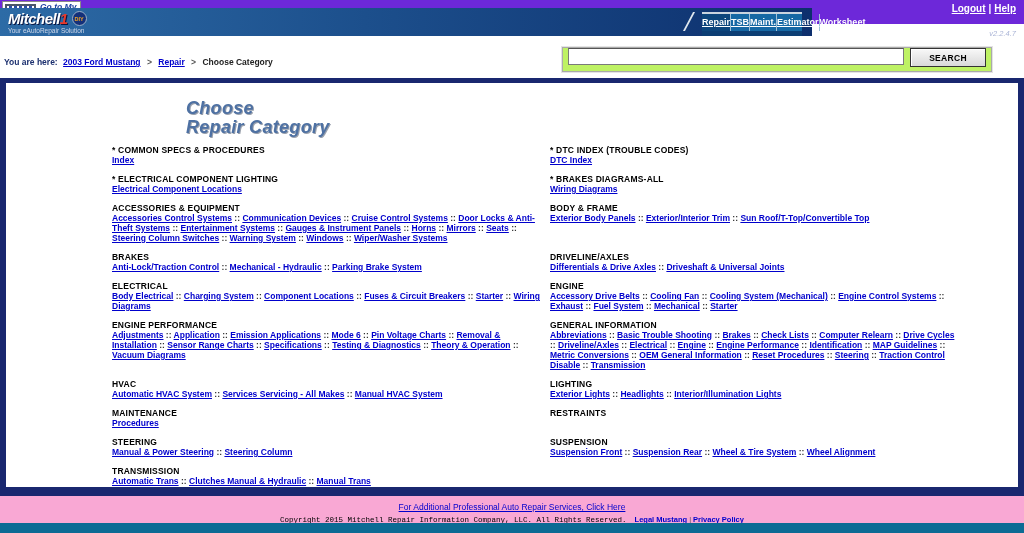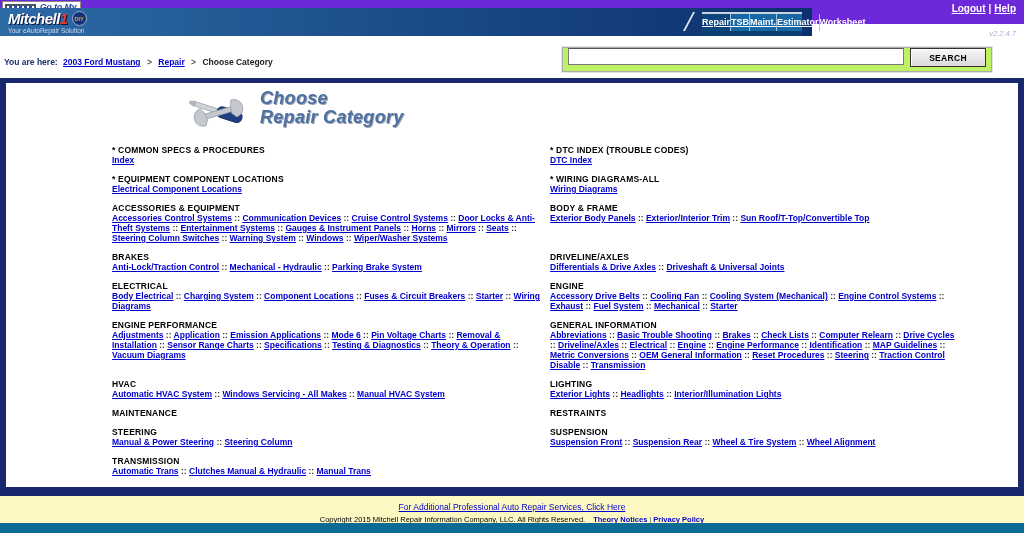--- a/index.html
+++ b/index.html
@@ -56,38 +56,38 @@
     border:1px solid #aaa; box-shadow:0 0 0 1px #e4e4e4; display:flex; align-items:flex-start;
     padding:0 5px; gap:6px; z-index:5; }
   .search-input { flex:1; height:17px; border:1px solid #7a7a7a; border-top-color:#555; font-size:10px; padding:0 3px; }
   .search-btn { width:76px; height:19px; font-size:8.5px; font-weight:bold; letter-spacing:0.3px;
     color:#000; background:linear-gradient(#f8f8f8,#d9d9d9); border:1px solid #333;
     box-shadow:inset 1px 1px 0 #fff; cursor:pointer; }
 
   
   .content { position:absolute; left:0; top:78px; width:1024px; height:418px; background:#fff;
     border:6px solid #19276f; border-top-width:5px; border-bottom-width:9px; overflow:hidden; }
-  .page-header { display:flex; align-items:flex-start; gap:10px; padding:6px 0 0 180px; height:52px; }
+  .page-header { display:flex; align-items:flex-start; gap:10px; padding:6px 0 0 180px; height:52px;flex-direction:column; }
   .page-title { font-size:18px; line-height:19px; font-weight:bold; font-style:italic;
     color:#4e71a3; text-shadow:1px 1px 0 #9aa1ad; letter-spacing:0.3px; }
 
   
   .cat-grid { display:grid; grid-template-columns:438px 420px; margin:10px 0 0 106px; }
   .cat-cell { padding-right:8px; margin-bottom:9px; }
   .cat-header { font-size:8.5px; font-weight:bold; color:#000; line-height:10px; letter-spacing:0.2px; }
   .cat-links { font-size:8.5px; line-height:10px; font-weight:bold; }
   .cat-link { color:#0000cc; text-decoration:underline; }
   .cat-sep { color:#333; }
 
   
-  .footer { position:absolute; left:0; top:496px; width:1024px; height:27px; background:#fef9c3; text-align:center; }
+  .footer { position:absolute; left:0; top:496px; width:1024px; height:27px; background:#f9a8d4; text-align:center; }
   .foot-link { font-size:8.5px; color:#0000cc; text-decoration:underline; display:inline-block; margin-top:2px; }
   .copy-line { font-size:7.5px; color:#000; margin-top:1px; }
   .copy-line a { color:#0000cc; text-decoration:underline; font-weight:bold; }
-  .copy-line .copy-text { margin-right:8px; }
+  .copy-line .copy-text { margin-right:8px;font-family:Liberation Mono, monospace; }
   .copy-line .pipe2 { color:#555; margin:0 2px; }
   .top-link { font-size:9px; font-weight:bold; color:#0000cc; text-decoration:underline; display:inline-block; margin-top:1px; }
   .bottom-bar { position:absolute; left:0; top:523px; width:1024px; height:10px; background:#0c6b94; }
 </style>
 </head>
 <body>
 
 <div class="topbar">
   <div class="garage-btn">
     <span class="plate">
@@ -162,25 +162,25 @@
   <div class="cat-grid" id="cat-grid">
       <div class="cat-cell">
         <div class="cat-header">* COMMON SPECS &amp; PROCEDURES</div>
         <div class="cat-links"><a class="cat-link">Index</a></div>
       </div>
       <div class="cat-cell">
         <div class="cat-header">* DTC INDEX (TROUBLE CODES)</div>
         <div class="cat-links"><a class="cat-link">DTC Index</a></div>
       </div>
       <div class="cat-cell">
-        <div class="cat-header">* EQUIPMENT COMPONENT LOCATIONS</div>
+        <div class="cat-header">* ELECTRICAL COMPONENT LIGHTING</div>
         <div class="cat-links"><a class="cat-link">Electrical Component Locations</a></div>
       </div>
       <div class="cat-cell">
-        <div class="cat-header">* WIRING DIAGRAMS-ALL</div>
+        <div class="cat-header">* BRAKES DIAGRAMS-ALL</div>
         <div class="cat-links"><a class="cat-link">Wiring Diagrams</a></div>
       </div>
       <div class="cat-cell">
         <div class="cat-header">ACCESSORIES &amp; EQUIPMENT</div>
         <div class="cat-links"><a class="cat-link">Accessories Control Systems</a><span class="cat-sep"> :: </span><a class="cat-link">Communication Devices</a><span class="cat-sep"> :: </span><a class="cat-link">Cruise Control Systems</a><span class="cat-sep"> :: </span><a class="cat-link">Door Locks &amp; Anti-Theft Systems</a><span class="cat-sep"> :: </span><a class="cat-link">Entertainment Systems</a><span class="cat-sep"> :: </span><a class="cat-link">Gauges &amp; Instrument Panels</a><span class="cat-sep"> :: </span><a class="cat-link">Horns</a><span class="cat-sep"> :: </span><a class="cat-link">Mirrors</a><span class="cat-sep"> :: </span><a class="cat-link">Seats</a><span class="cat-sep"> :: </span><a class="cat-link">Steering Column Switches</a><span class="cat-sep"> :: </span><a class="cat-link">Warning System</a><span class="cat-sep"> :: </span><a class="cat-link">Windows</a><span class="cat-sep"> :: </span><a class="cat-link">Wiper/Washer Systems</a></div>
       </div>
       <div class="cat-cell">
         <div class="cat-header">BODY &amp; FRAME</div>
         <div class="cat-links"><a class="cat-link">Exterior Body Panels</a><span class="cat-sep"> :: </span><a class="cat-link">Exterior/Interior Trim</a><span class="cat-sep"> :: </span><a class="cat-link">Sun Roof/T-Top/Convertible Top</a></div>
       </div>
@@ -203,28 +203,29 @@
       <div class="cat-cell">
         <div class="cat-header">ENGINE PERFORMANCE</div>
         <div class="cat-links"><a class="cat-link">Adjustments</a><span class="cat-sep"> :: </span><a class="cat-link">Application</a><span class="cat-sep"> :: </span><a class="cat-link">Emission Applications</a><span class="cat-sep"> :: </span><a class="cat-link">Mode 6</a><span class="cat-sep"> :: </span><a class="cat-link">Pin Voltage Charts</a><span class="cat-sep"> :: </span><a class="cat-link">Removal &amp; Installation</a><span class="cat-sep"> :: </span><a class="cat-link">Sensor Range Charts</a><span class="cat-sep"> :: </span><a class="cat-link">Specifications</a><span class="cat-sep"> :: </span><a class="cat-link">Testing &amp; Diagnostics</a><span class="cat-sep"> :: </span><a class="cat-link">Theory &amp; Operation</a><span class="cat-sep"> :: </span><a class="cat-link">Vacuum Diagrams</a></div>
       </div>
       <div class="cat-cell">
         <div class="cat-header">GENERAL INFORMATION</div>
         <div class="cat-links"><a class="cat-link">Abbreviations</a><span class="cat-sep"> :: </span><a class="cat-link">Basic Trouble Shooting</a><span class="cat-sep"> :: </span><a class="cat-link">Brakes</a><span class="cat-sep"> :: </span><a class="cat-link">Check Lists</a><span class="cat-sep"> :: </span><a class="cat-link">Computer Relearn</a><span class="cat-sep"> :: </span><a class="cat-link">Drive Cycles</a><span class="cat-sep"> :: </span><a class="cat-link">Driveline/Axles</a><span class="cat-sep"> :: </span><a class="cat-link">Electrical</a><span class="cat-sep"> :: </span><a class="cat-link">Engine</a><span class="cat-sep"> :: </span><a class="cat-link">Engine Performance</a><span class="cat-sep"> :: </span><a class="cat-link">Identification</a><span class="cat-sep"> :: </span><a class="cat-link">MAP Guidelines</a><span class="cat-sep"> :: </span><a class="cat-link">Metric Conversions</a><span class="cat-sep"> :: </span><a class="cat-link">OEM General Information</a><span class="cat-sep"> :: </span><a class="cat-link">Reset Procedures</a><span class="cat-sep"> :: </span><a class="cat-link">Steering</a><span class="cat-sep"> :: </span><a class="cat-link">Traction Control Disable</a><span class="cat-sep"> :: </span><a class="cat-link">Transmission</a></div>
       </div>
       <div class="cat-cell">
         <div class="cat-header">HVAC</div>
-        <div class="cat-links"><a class="cat-link">Automatic HVAC System</a><span class="cat-sep"> :: </span><a class="cat-link">Windows Servicing - All Makes</a><span class="cat-sep"> :: </span><a class="cat-link">Manual HVAC System</a></div>
+        <div class="cat-links"><a class="cat-link">Automatic HVAC System</a><span class="cat-sep"> :: </span><a class="cat-link">Services Servicing - All Makes</a><span class="cat-sep"> :: </span><a class="cat-link">Manual HVAC System</a></div>
       </div>
       <div class="cat-cell">
         <div class="cat-header">LIGHTING</div>
         <div class="cat-links"><a class="cat-link">Exterior Lights</a><span class="cat-sep"> :: </span><a class="cat-link">Headlights</a><span class="cat-sep"> :: </span><a class="cat-link">Interior/Illumination Lights</a></div>
       </div>
       <div class="cat-cell">
         <div class="cat-header">MAINTENANCE</div>
+        <div class="cat-links"><a class="cat-link">Procedures</a></div>
       </div>
       <div class="cat-cell">
         <div class="cat-header">RESTRAINTS</div>
       </div>
       <div class="cat-cell">
         <div class="cat-header">STEERING</div>
         <div class="cat-links"><a class="cat-link">Manual &amp; Power Steering</a><span class="cat-sep"> :: </span><a class="cat-link">Steering Column</a></div>
       </div>
       <div class="cat-cell">
         <div class="cat-header">SUSPENSION</div>
@@ -234,17 +235,17 @@
         <div class="cat-header">TRANSMISSION</div>
         <div class="cat-links"><a class="cat-link">Automatic Trans</a><span class="cat-sep"> :: </span><a class="cat-link">Clutches Manual &amp; Hydraulic</a><span class="cat-sep"> :: </span><a class="cat-link">Manual Trans</a></div>
       </div>
       <div class="cat-cell"></div>
     </div>
 </div>
 
 <div class="footer">
   <a class="foot-link">For Additional Professional Auto Repair Services, Click Here</a>
   <div class="copy-line">
-    <span class="copy-text">Copyright 2015 Mitchell Repair Information Company, LLC.  All Rights Reserved.</span><a>Theory Notices</a><span class="pipe2">|</span><a>Privacy Policy</a>
+    <span class="copy-text">Copyright 2015 Mitchell Repair Information Company, LLC.  All Rights Reserved.</span><a>Legal Mustang</a><span class="pipe2">|</span><a>Privacy Policy</a>
   </div>
   <a class="top-link">:: TOP ::</a>
 </div>
 <div class="bottom-bar"></div>
 
 </body></html>

